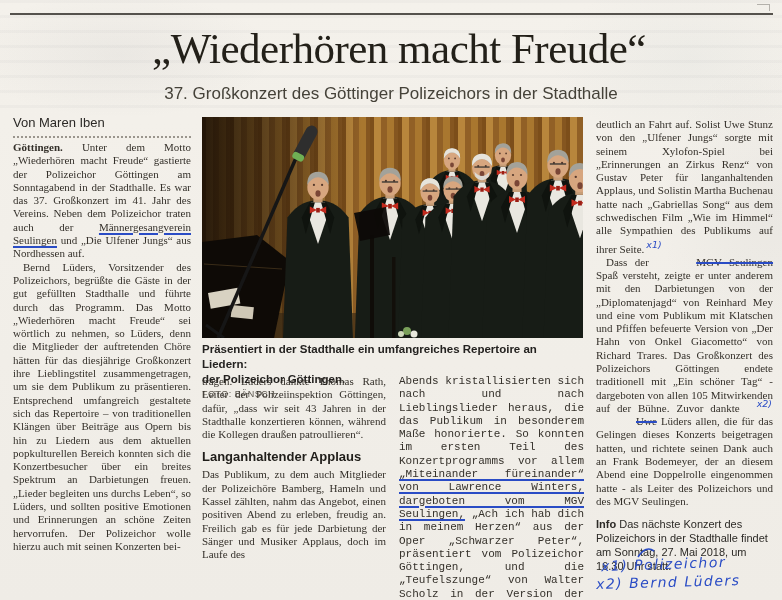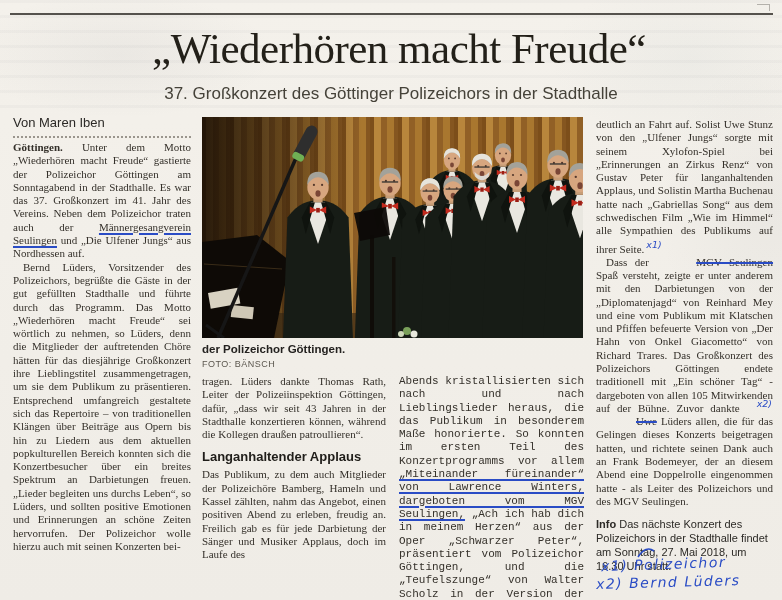--- a/index.html
+++ b/index.html
@@ -169,20 +169,21 @@
 
       <g>
         <circle cx="205" cy="214" r="4" fill="#7aa05a"></circle>
         <circle cx="212" cy="217" r="3.5" fill="#e8e8dd"></circle>
         <circle cx="199" cy="217" r="3" fill="#cdd6b8"></circle>
       </g>
     </svg>
   </div>
 
   <div class="caption">
+    <div>Präsentiert in der Stadthalle ein umfangreiches Repertoire an Liedern:</div>
     <div class="caption-row">
       <span>der Polizeichor Göttingen.</span>
       <span class="credit">FOTO: BÄNSCH</span>
     </div>
   </div>
 
   <div class="col col2">
     <p class="bp">tragen. Lüders dankte Thomas Rath, Leiter der Polizeiinspektion Göttingen, dafür, „dass wir seit 43 Jahren in der Stadthalle konzertieren können, während die Kollegen draußen patroullieren“.</p>
     <div class="subhead">Langanhaltender Applaus</div>
     <p class="bp">Das Publikum, zu dem auch Mitglieder der Polizeichöre Bamberg, Hameln und Kassel zählten, nahm das Angebot, einen positiven Abend zu erleben, freudig an. Freilich gab es für jede Darbietung der Sänger und Musiker Applaus, doch im Laufe des</p>

